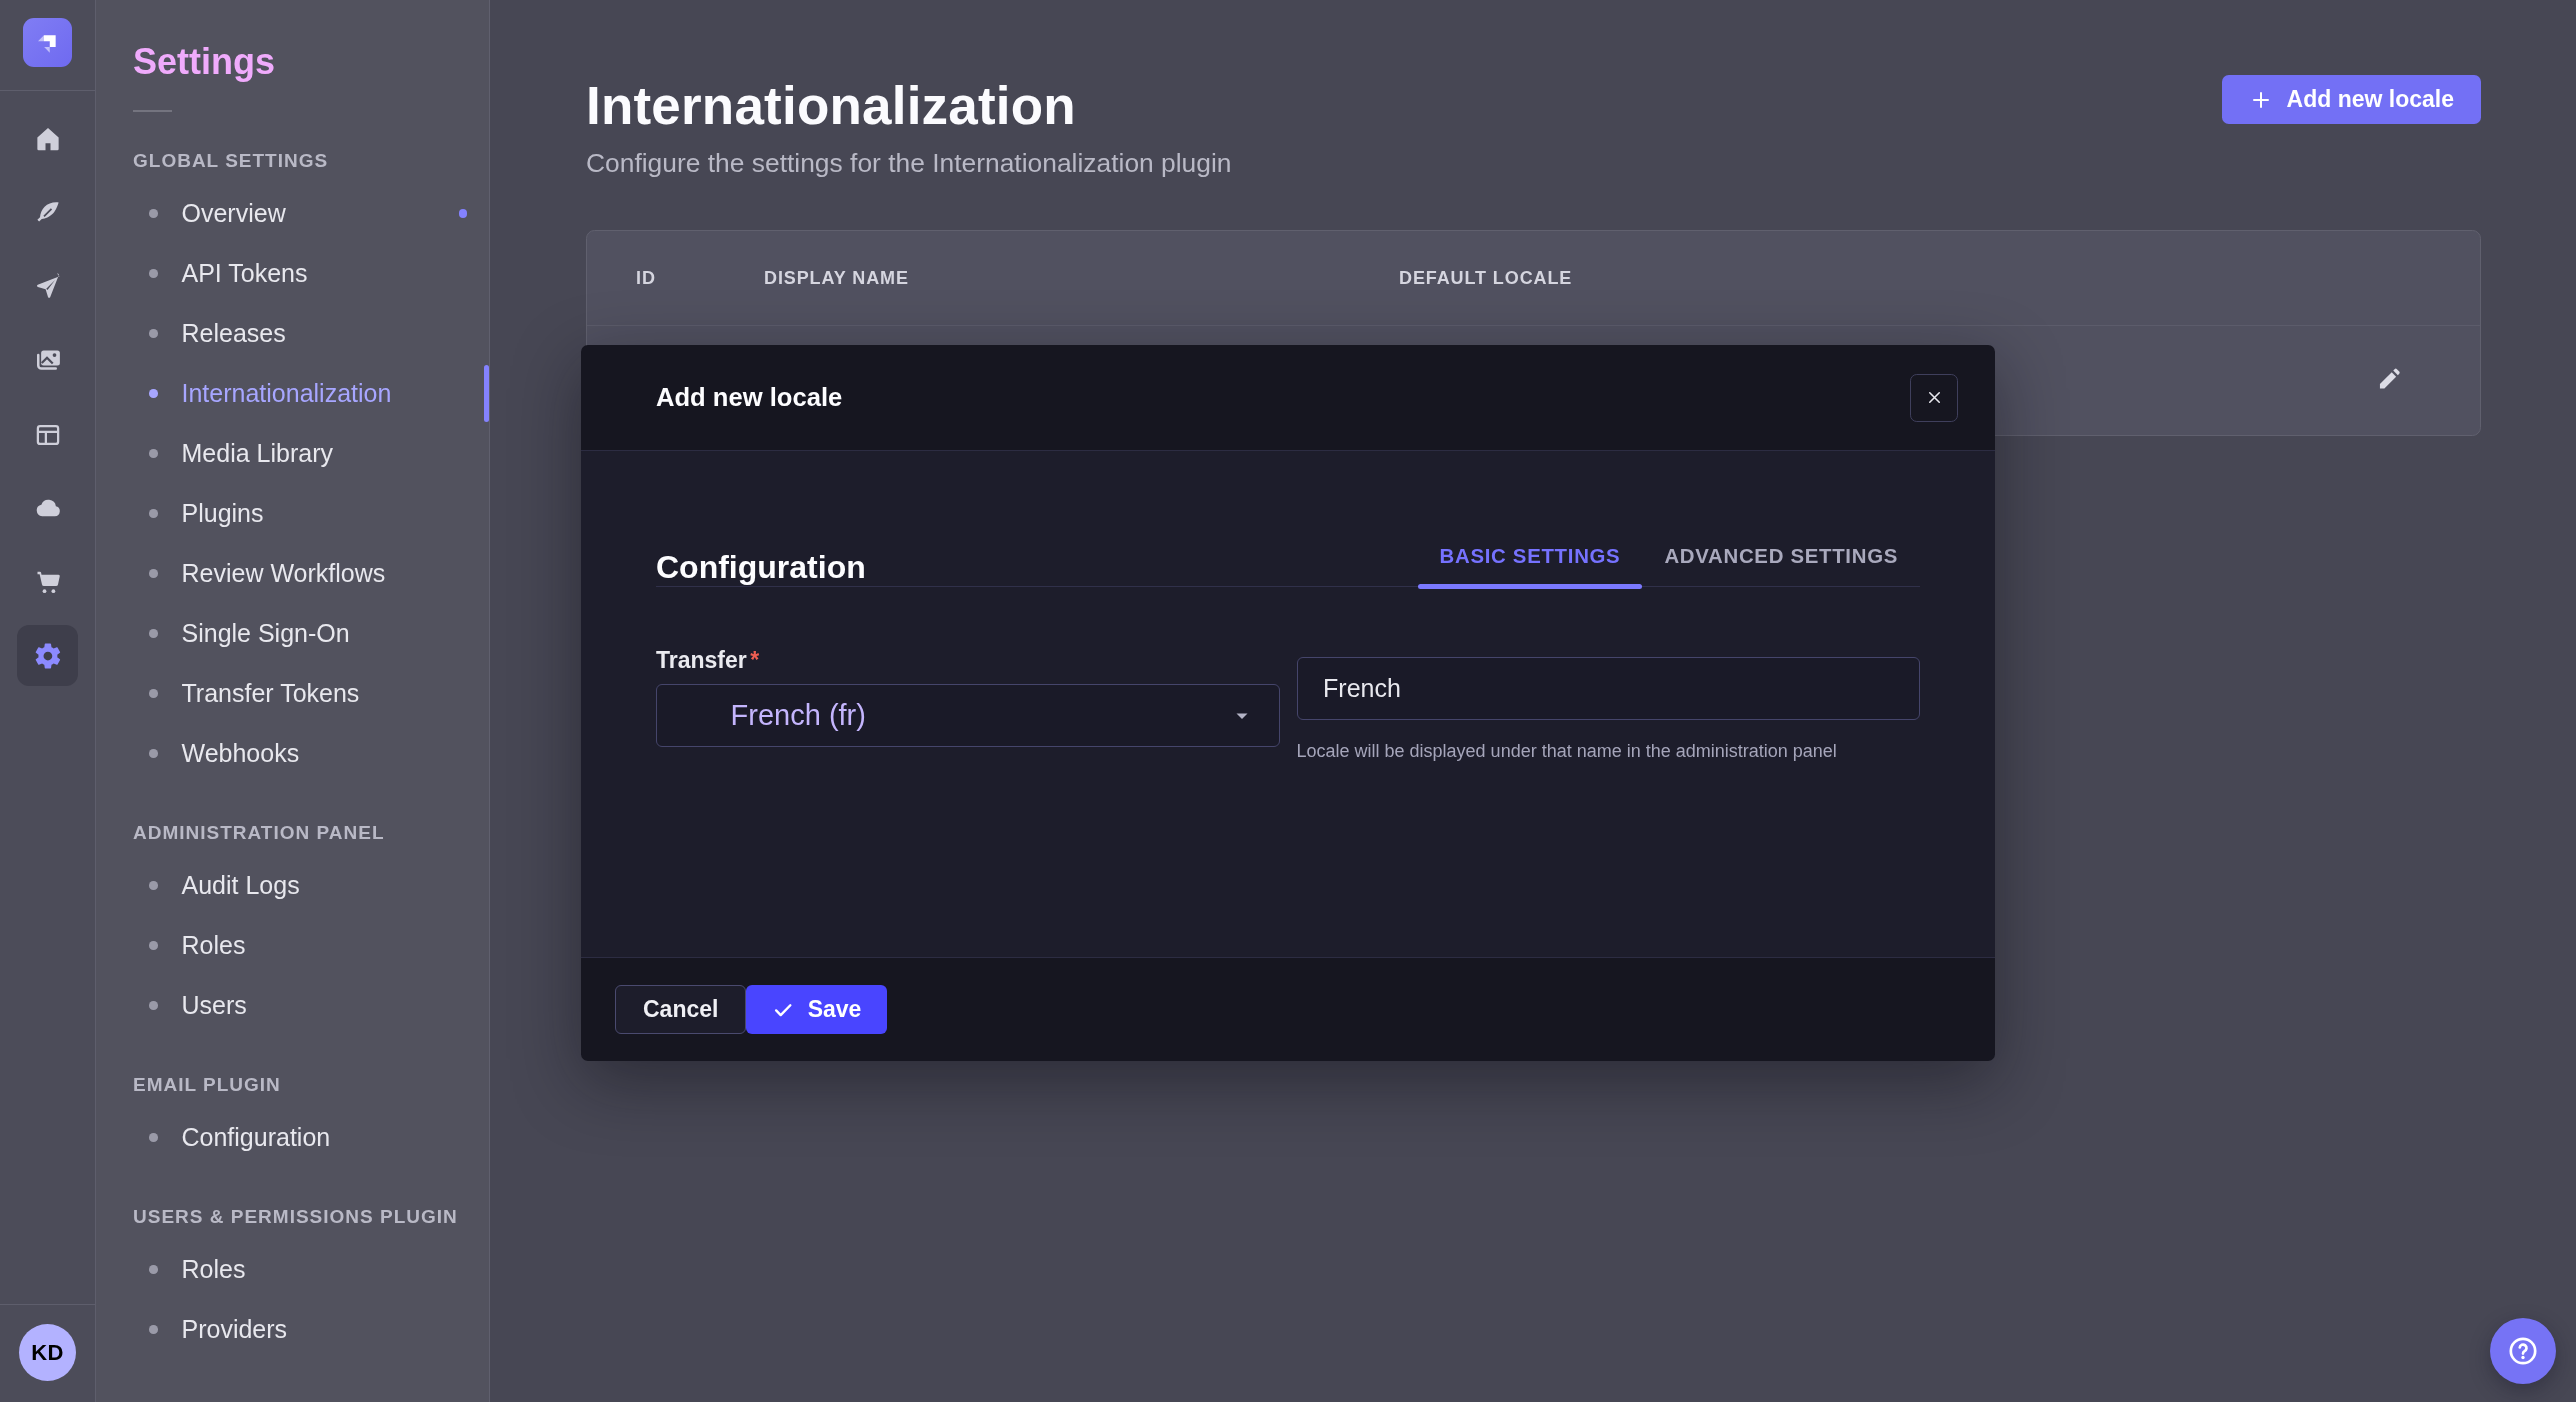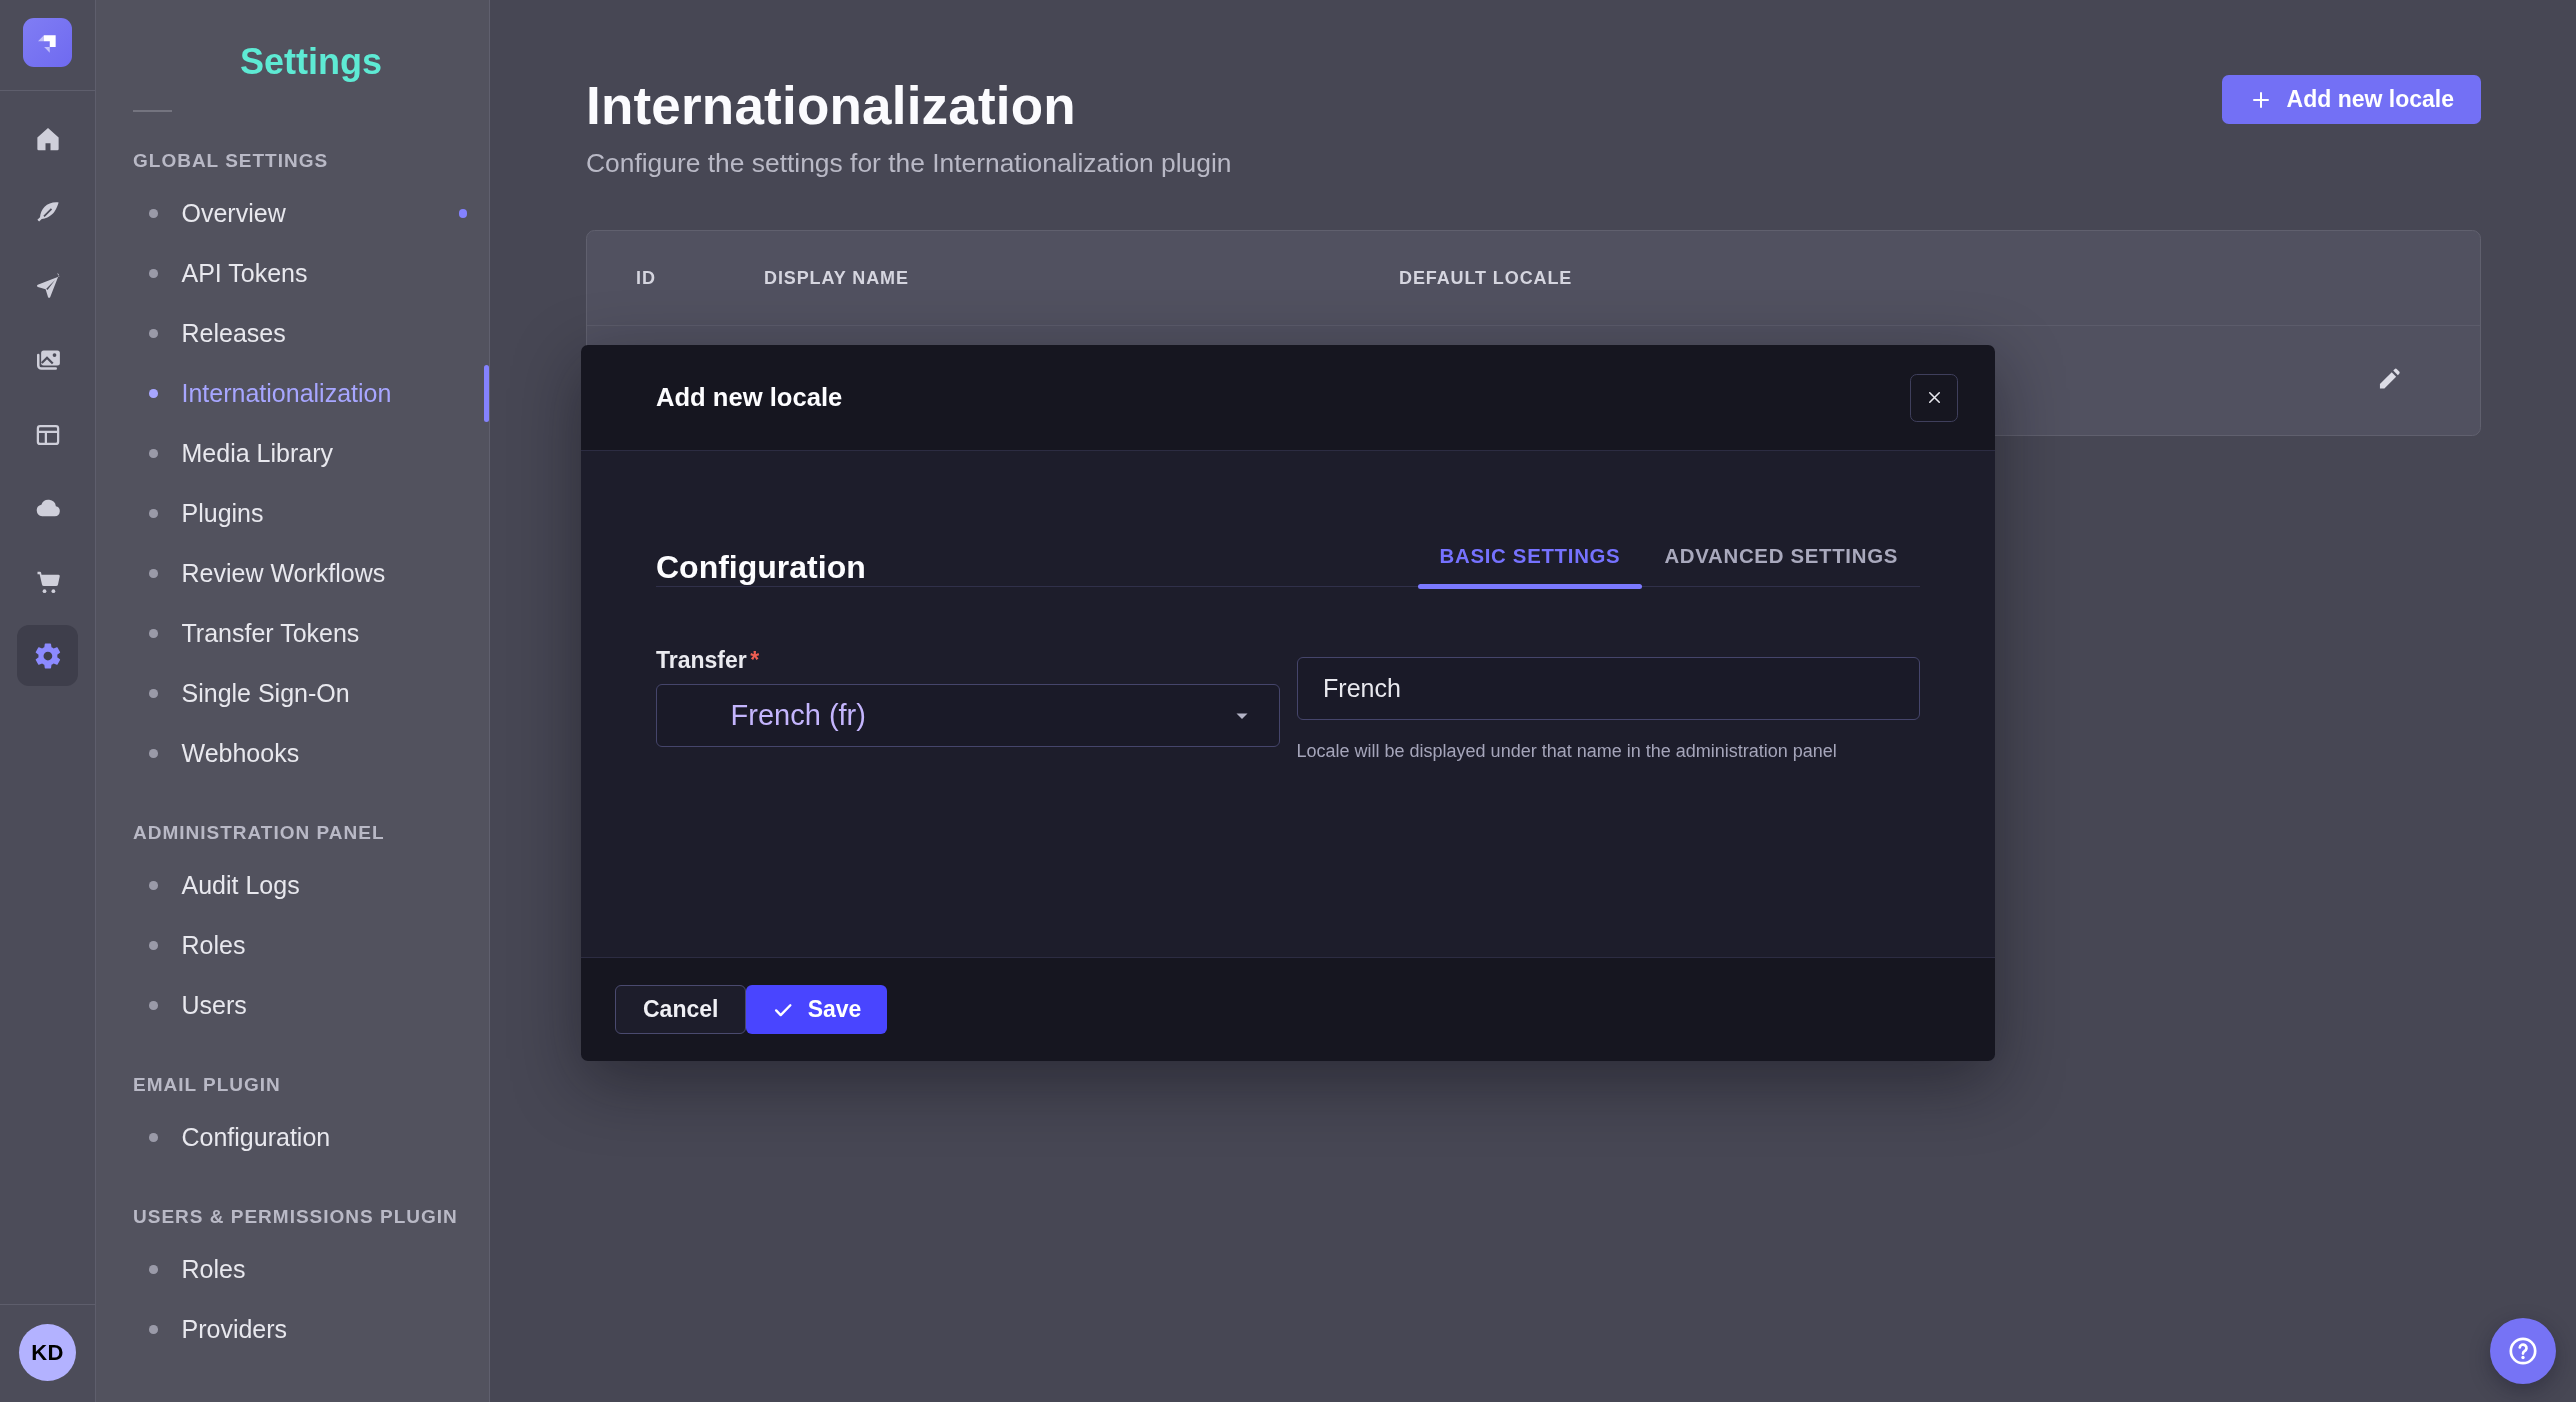--- a/index.html
+++ b/index.html
@@ -36,21 +36,21 @@
     width:57px; height:57px; border-radius:50%; background:#b3b2ff; color:#000000;
     font-size:22px; font-weight:bold; display:flex; align-items:center; justify-content:center;
     margin:19.6px 0 21px; cursor:pointer; letter-spacing:0.4px;
   }
 
   
   .subnav {
     width:394px; flex:0 0 394px; height:100%; background:#52525e;
     border-right:0.9px solid #60606e; position:relative; overflow:hidden; padding-top:41px;
   }
-  .subnav-title { font-size:36px; font-weight:700; color:#5eead4; padding-left:37px;text-align:center; }
+  .subnav-title { font-size:36px; font-weight:700; color:#f0abfc; padding-left:37px; }
   .subnav-title-divider { width:39px; height:1.7px; background:#74747f; margin:27px 0 0 37px; }
   .subnav-section-label {
     font-size:19px; font-weight:700; letter-spacing:1px; color:#b9b9c6;
     padding-left:37px; margin-top:38px;
   }
   .subnav-list { list-style:none; margin-top:12px; }
   .subnav-item {
     position:relative; height:60px; display:flex; align-items:center;
     padding-left:53px; padding-right:22px; cursor:pointer; font-size:25px; color:#e8e8ee;
   }
@@ -271,25 +271,25 @@
       <li class="subnav-item">
         <span class="dot"></span>
         <span>Plugins</span>
       </li>
       <li class="subnav-item">
         <span class="dot"></span>
         <span>Review Workflows</span>
       </li>
       <li class="subnav-item">
         <span class="dot"></span>
+        <span>Single Sign-On</span>
+      </li>
+      <li class="subnav-item">
+        <span class="dot"></span>
         <span>Transfer Tokens</span>
-      </li>
-      <li class="subnav-item">
-        <span class="dot"></span>
-        <span>Single Sign-On</span>
       </li>
       <li class="subnav-item">
         <span class="dot"></span>
         <span>Webhooks</span>
       </li>
     </ul>
 
     <div class="subnav-section-label">ADMINISTRATION PANEL</div>
     <ul class="subnav-list">
       <li class="subnav-item">

